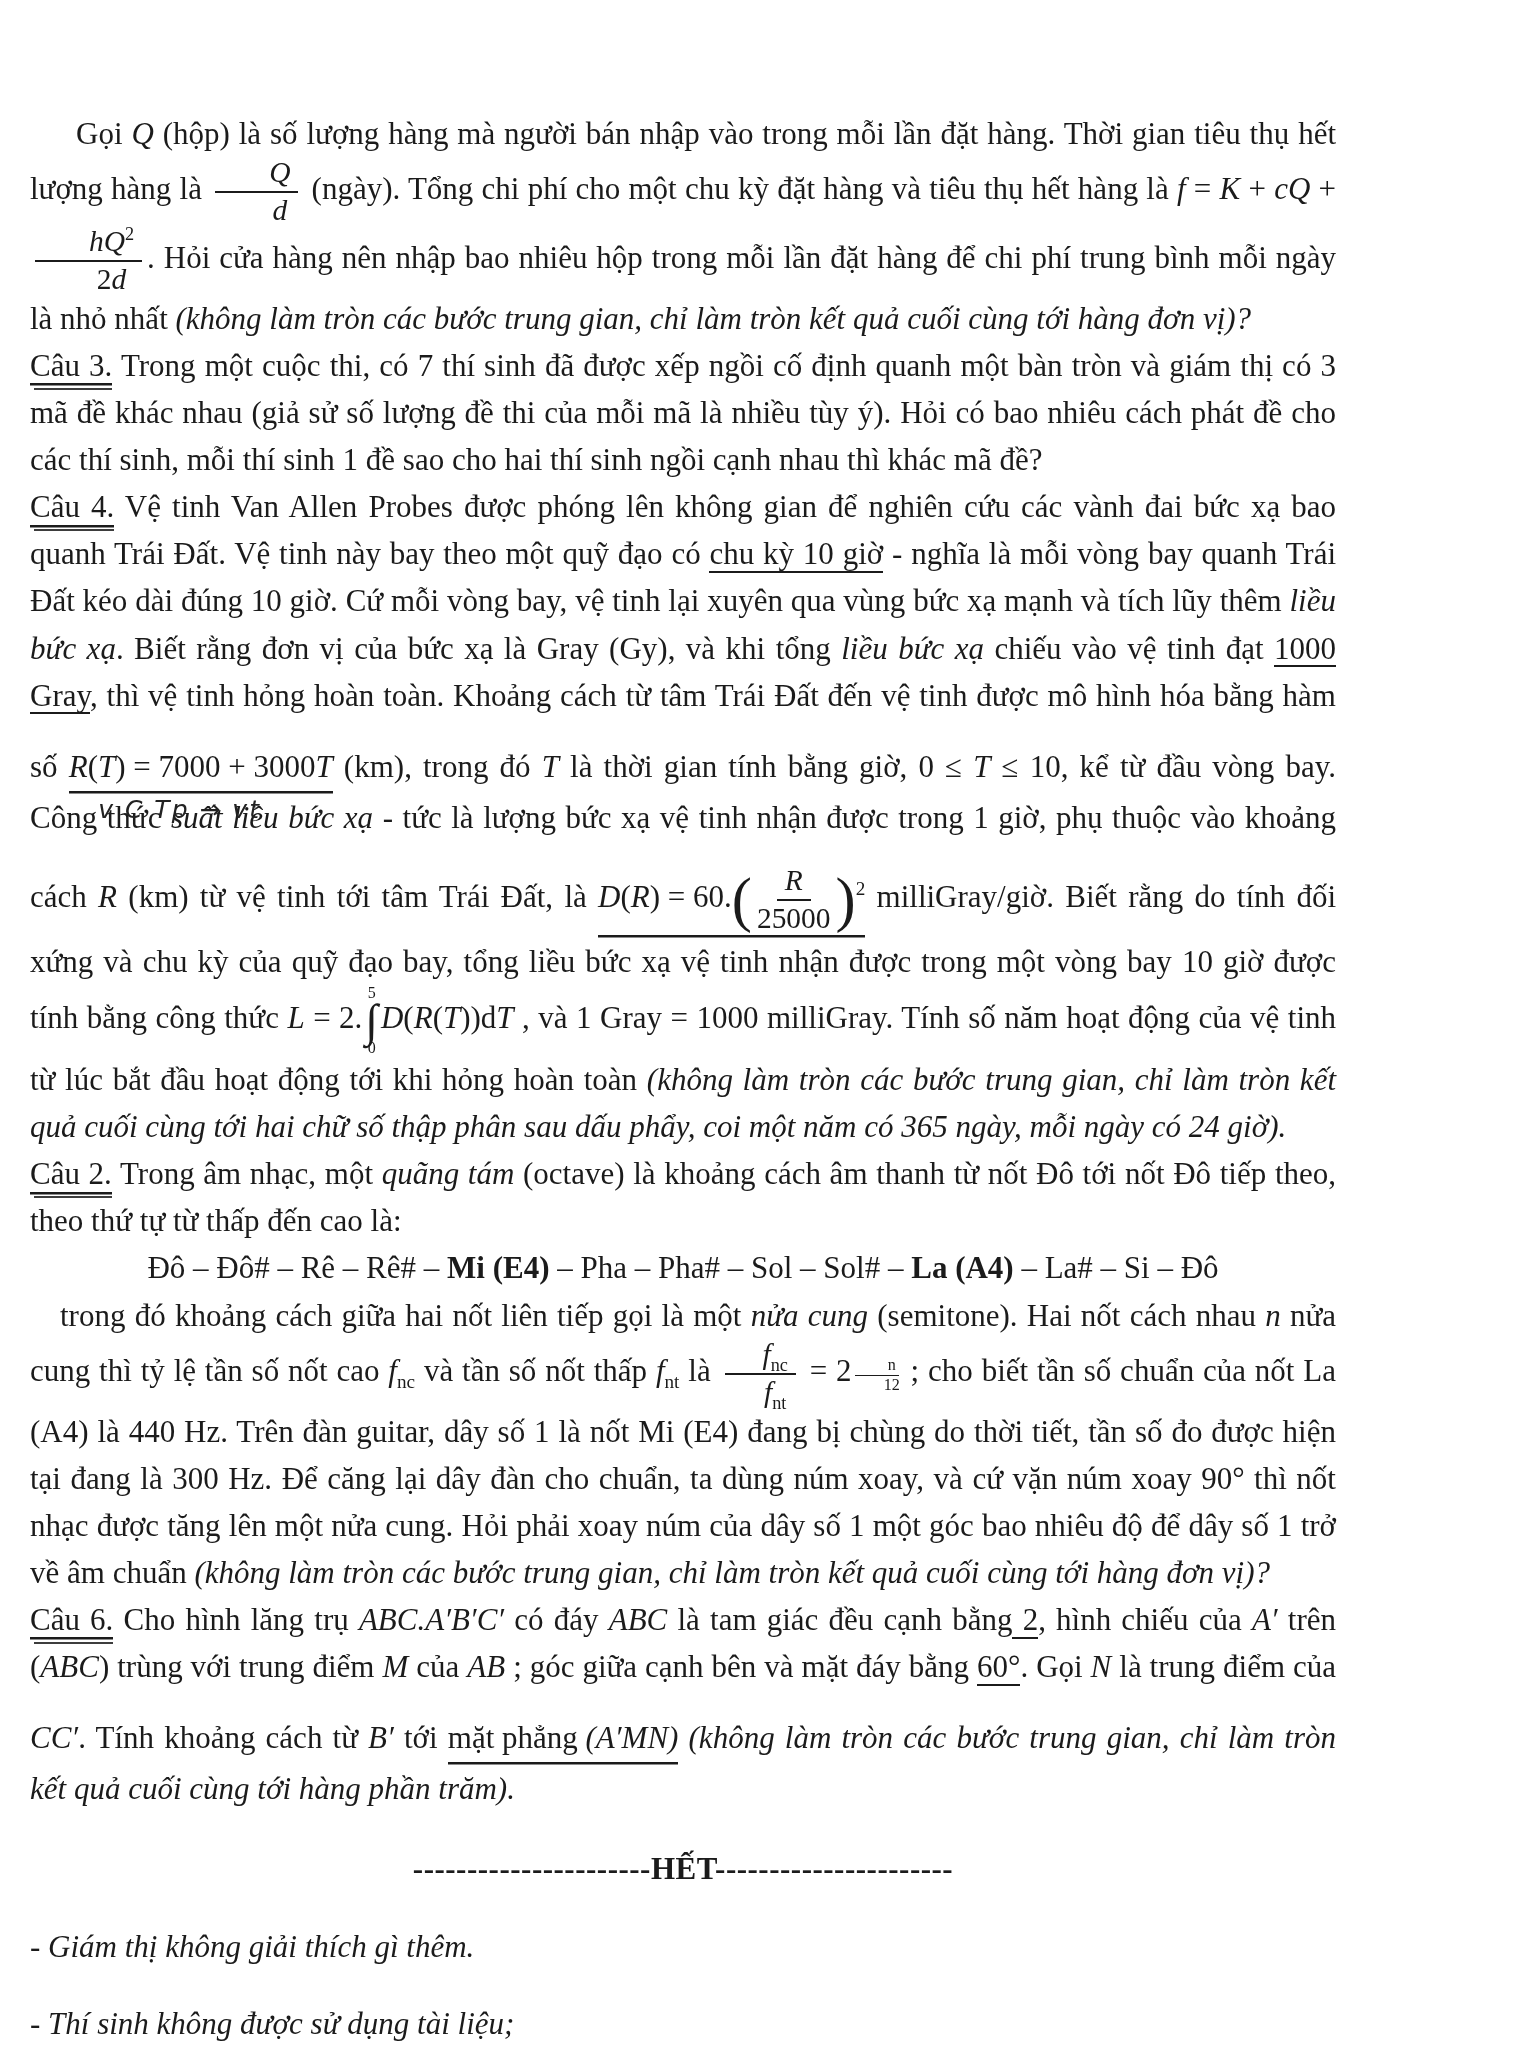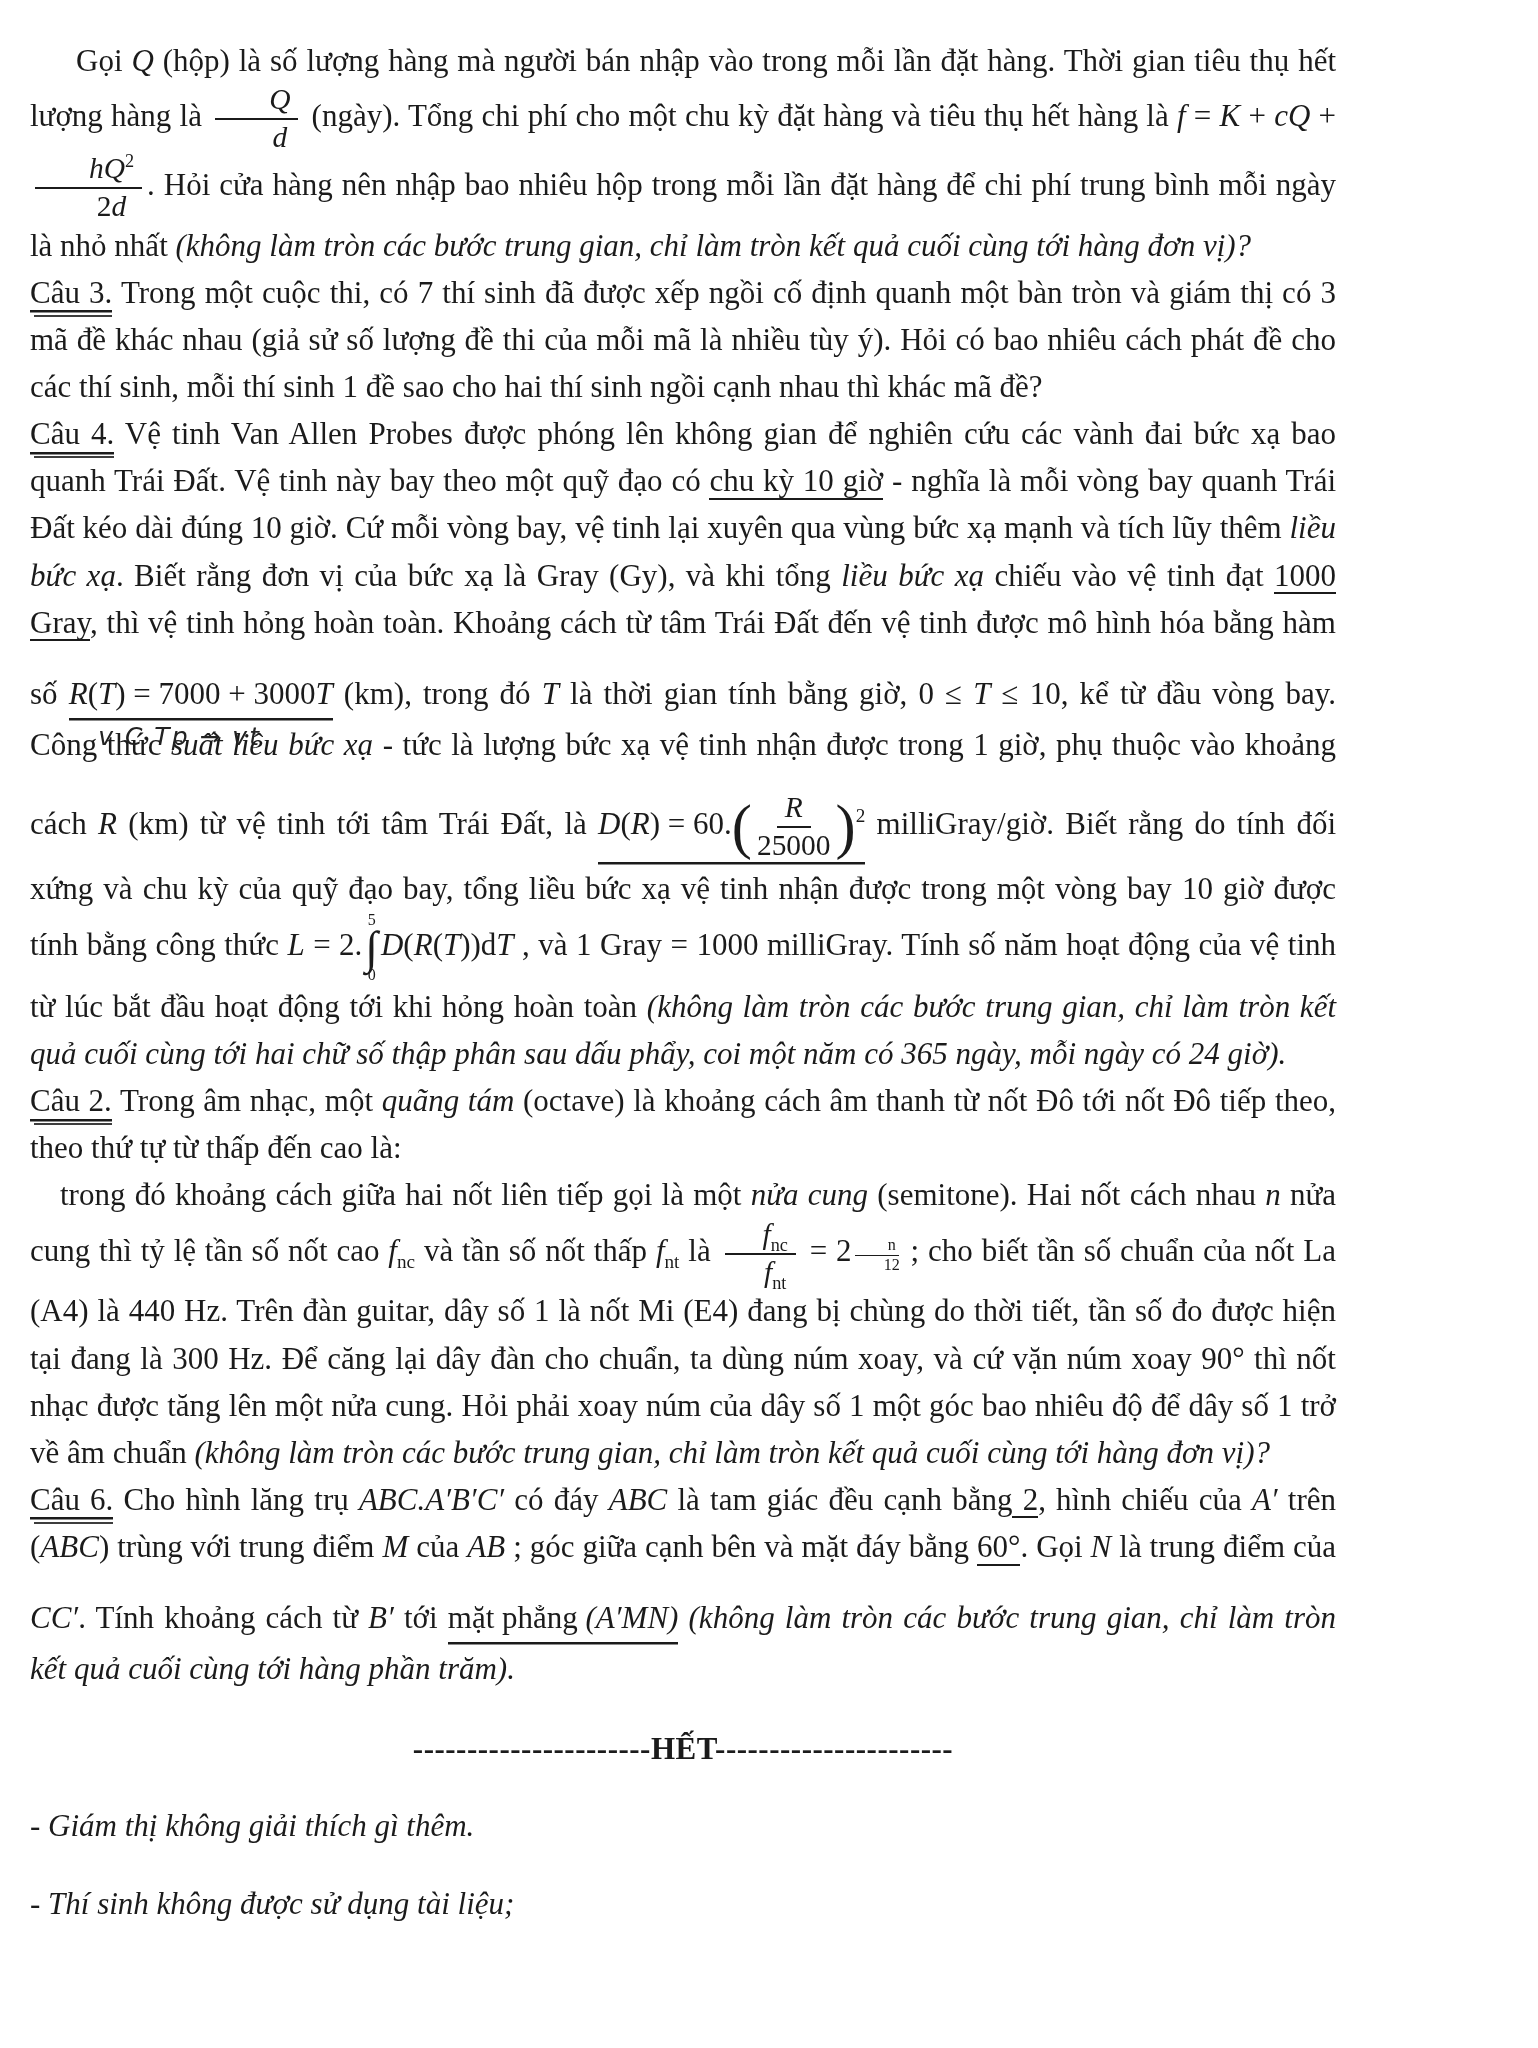--- a/index.html
+++ b/index.html
@@ -3,21 +3,21 @@
 <meta charset="utf-8">
 <style>
   html,body{margin:0;padding:0;background:#ffffff;}
   .page{
     position:relative;
     width:1368px;height:2048px;
     background:#ffffff;color:#1b1b1b;
     font-family:"Liberation Serif","DejaVu Serif",serif;
     font-size:31px;line-height:1.52;
     box-sizing:border-box;
-    padding:37px 32px 0 30px;
+    padding:110px 32px 0 30px;
     overflow:hidden;
   }
   p.doc-par{margin:0;text-align:justify;}
   p.center{text-align:center;}
   p.indent{text-indent:46px;}
   p.indent-sm{text-indent:30px;}
   .s-n{font-style:normal;}
   .s-i{font-style:italic;}
   .s-b{font-weight:bold;}
   .s-m{font-style:italic;}
@@ -83,20 +83,21 @@
       <p class="doc-par"><span class="s-cau">Câu 3.</span><span class="s-n"> Trong một cuộc thi, có 7 thí sinh đã được xếp ngồi cố định quanh một bàn tròn và giám thị có 3 mã đề khác nhau (giả sử số lượng đề thi của mỗi mã là nhiều tùy ý). Hỏi có bao nhiêu cách phát đề cho các thí sinh, mỗi thí sinh 1 đề sao cho hai thí sinh ngồi cạnh nhau thì khác mã đề?</span></p>
       <p class="doc-par"><span class="s-cau">Câu 4.</span><span class="s-n"> Vệ tinh Van Allen Probes được phóng lên không gian để nghiên cứu các vành đai bức xạ bao quanh Trái Đất. Vệ tinh này bay theo một quỹ đạo có </span><span class="s-u">chu kỳ 10 giờ</span><span class="s-n"> - nghĩa là mỗi vòng bay quanh Trái Đất kéo dài đúng 10 giờ. Cứ mỗi vòng bay, vệ tinh lại xuyên qua vùng bức xạ mạnh và tích lũy thêm </span><span class="s-i">liều bức xạ</span><span class="s-n">. Biết rằng đơn vị của bức xạ là Gray (Gy), và khi tổng </span><span class="s-i">liều bức xạ</span><span class="s-n"> chiếu vào vệ tinh đạt </span><span class="s-u">1000 Gray</span><span class="s-n">, thì vệ tinh hỏng hoàn toàn. Khoảng cách từ tâm Trái Đất đến vệ tinh được mô hình hóa bằng hàm số </span><span class="grp-wrap s-uhand"><span class="s-m">R</span><span class="s-n">(</span><span class="s-m">T</span><span class="s-n">) = 7000 + 3000</span><span class="s-m">T</span><span class="grp-note">v C  Tp → vt</span></span><span class="s-n"> (km), trong đó </span><span class="s-m">T</span><span class="s-n"> là thời gian tính bằng giờ, 0 ≤ </span><span class="s-m">T</span><span class="s-n"> ≤ 10, kể từ đầu vòng bay. Công thức </span><span class="s-i">suất liều bức xạ</span><span class="s-n"> - tức là lượng bức xạ vệ tinh nhận được trong 1 giờ, phụ thuộc vào khoảng cách </span><span class="s-m">R</span><span class="s-n"> (km) từ vệ tinh tới tâm Trái Đất, là </span><span class="grp-wrap s-uhand"><span class="s-m">D</span><span class="s-n">(</span><span class="s-m">R</span><span class="s-n">) = 60.</span><span class="bigp">(</span><span class="frac">
             <span class="num"><span class="s-m">R</span></span>
             <span class="den"><span class="s-n">25000</span></span>
           </span><span class="bigp">)</span><sup>2</sup></span><span class="s-n"> milliGray/giờ. Biết rằng do tính đối xứng và chu kỳ của quỹ đạo bay, tổng liều bức xạ vệ tinh nhận được trong một vòng bay 10 giờ được tính bằng công thức </span><span class="s-m">L</span><span class="s-n"> = 2.</span><span class="int">
           <span class="lim">5</span>
           <span class="sym">∫</span>
           <span class="lim">0</span>
         </span><span class="s-m">D</span><span class="s-n">(</span><span class="s-m">R</span><span class="s-n">(</span><span class="s-m">T</span><span class="s-n">))d</span><span class="s-m">T</span><span class="s-n"> , và 1 Gray = 1000 milliGray. Tính số năm hoạt động của vệ tinh từ lúc bắt đầu hoạt động tới khi hỏng hoàn toàn </span><span class="s-i">(không làm tròn các bước trung gian, chỉ làm tròn kết quả cuối cùng tới hai chữ số thập phân sau dấu phẩy, coi một năm có 365 ngày, mỗi ngày có 24 giờ).</span></p>
       <p class="doc-par"><span class="s-cau">Câu 2.</span><span class="s-n"> Trong âm nhạc, một </span><span class="s-i">quãng tám</span><span class="s-n"> (octave) là khoảng cách âm thanh từ nốt Đô tới nốt Đô tiếp theo, theo thứ tự từ thấp đến cao là:</span></p>
+      <p class="doc-par center"><span class="s-n">Đô – Đô# – Rê – Rê# – </span><span class="s-b">Mi (E4)</span><span class="s-n"> – Pha – Pha# – Sol – Sol# – </span><span class="s-b">La (A4)</span><span class="s-n"> – La# – Si – Đô</span></p>
       <p class="doc-par indent-sm"><span class="s-n">trong đó khoảng cách giữa hai nốt liên tiếp gọi là một </span><span class="s-i">nửa cung</span><span class="s-n"> (semitone). Hai nốt cách nhau </span><span class="s-m">n</span><span class="s-n"> nửa cung thì tỷ lệ tần số nốt cao </span><span class="s-m">f</span><sub>nc</sub><span class="s-n"> và tần số nốt thấp </span><span class="s-m">f</span><sub>nt</sub><span class="s-n"> là </span><span class="frac">
           <span class="num"><span class="s-m">f</span><sub>nc</sub></span>
           <span class="den"><span class="s-m">f</span><sub>nt</sub></span>
         </span><span class="s-n"> = 2</span><span class="supfrac">
           <span class="num">n</span>
           <span class="den">12</span>
         </span><span class="s-n"> ; cho biết tần số chuẩn của nốt La (A4) là 440 Hz. Trên đàn guitar, dây số 1 là nốt Mi (E4) đang bị chùng do thời tiết, tần số đo được hiện tại đang là 300 Hz. Để căng lại dây đàn cho chuẩn, ta dùng núm xoay, và cứ vặn núm xoay 90° thì nốt nhạc được tăng lên một nửa cung. Hỏi phải xoay núm của dây số 1 một góc bao nhiêu độ để dây số 1 trở về âm chuẩn </span><span class="s-i">(không làm tròn các bước trung gian, chỉ làm tròn kết quả cuối cùng tới hàng đơn vị)?</span></p>
       <p class="doc-par"><span class="s-cau">Câu 6.</span><span class="s-n"> Cho hình lăng trụ </span><span class="s-m">ABC.A′B′C′</span><span class="s-n"> có đáy </span><span class="s-m">ABC</span><span class="s-n"> là tam giác đều cạnh bằng</span><span class="s-u"> 2</span><span class="s-n">, hình chiếu của </span><span class="s-m">A′</span><span class="s-n"> trên (</span><span class="s-m">ABC</span><span class="s-n">) trùng với trung điểm </span><span class="s-m">M</span><span class="s-n"> của </span><span class="s-m">AB</span><span class="s-n"> ; góc giữa cạnh bên và mặt đáy bằng </span><span class="s-u">60°</span><span class="s-n">. Gọi </span><span class="s-m">N</span><span class="s-n"> là trung điểm của </span><span class="s-m">CC′</span><span class="s-n">. Tính khoảng cách từ </span><span class="s-m">B′</span><span class="s-n"> tới </span><span class="grp-wrap s-uhand"><span class="s-n">mặt phẳng </span><span class="s-m">(A′MN)</span></span><span class="s-n"> </span><span class="s-i">(không làm tròn các bước trung gian, chỉ làm tròn kết quả cuối cùng tới hàng phần trăm).</span></p>
     </div>
   <p class="doc-par center end">----------------------HẾT----------------------</p>

